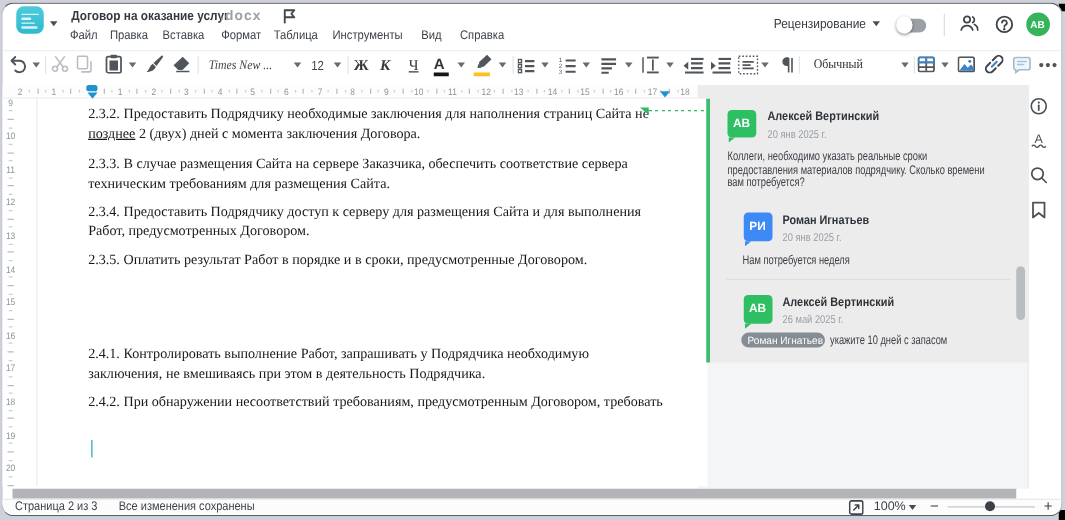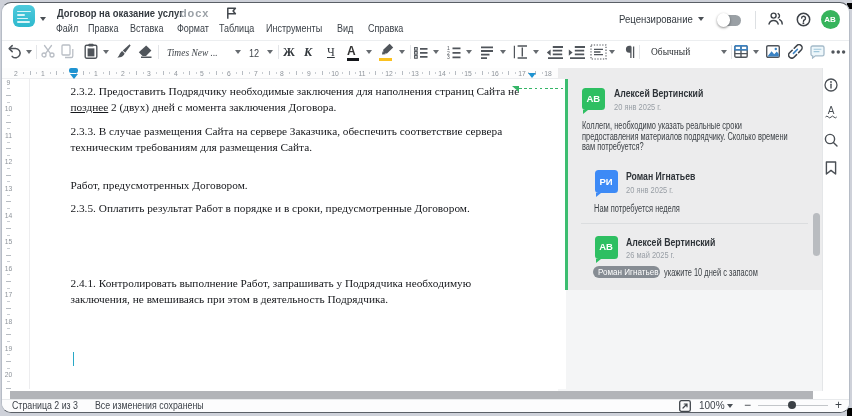--- a/index.html
+++ b/index.html
@@ -344,24 +344,26 @@
         <div class="vrq" style="top:275.2px"></div>
         <div class="vrq" style="top:288.6px"></div>
         <div class="vrt" style="top:308.5px"></div>
         <div class="vrq" style="top:301.8px"></div>
       </div>
       <div id="page">
         <div class="dl" style="top:5.1px">2.3.2. Предоставить Подрядчику необходимые заключения для наполнения страниц Сайта не</div>
         <div class="dl" style="top:21.0px"><u>позднее</u> 2 (двух) дней с момента заключения Договора.</div>
         <div class="dl" style="top:45.4px">2.3.3. В случае размещения Сайта на сервере Заказчика, обеспечить соответствие сервера</div>
         <div class="dl" style="top:60.7px">техническим требованиям для размещения Сайта.</div>
+        <div class="dl" style="top:83.9px">2.3.4. Предоставить Подрядчику доступ к серверу для размещения Сайта и для выполнения</div>
         <div class="dl" style="top:99.2px">Работ, предусмотренных Договором.</div>
         <div class="dl" style="top:122.4px">2.3.5. Оплатить результат Работ в порядке и в сроки, предусмотренные Договором.</div>
         <div class="dl" style="top:197.4px">2.4.1. Контролировать выполнение Работ, запрашивать у Подрядчика необходимую</div>
         <div class="dl" style="top:212.7px">заключения, не вмешиваясь при этом в деятельность Подрядчика.</div>
+        <div class="dl" style="top:235.9px">2.4.2. При обнаружении несоответствий требованиям, предусмотренным Договором, требовать</div>
       </div>
       <div id="cursor"></div>
       <div id="danchor"></div>
       <div id="dtri"></div>
       <div id="gline"></div>
       <div class="bub" style="left:582px;top:87.8px;width:22.6px;height:22.6px;background:#2ebf62">
         <span>АВ</span>
         <i style="border-top-color:#2ebf62"></i>
       </div>
       <div style="position:absolute;left:613.5px;top:88px;font-size:10px;font-weight:bold;color:#2e3338;white-space:pre;transform:scaleX(0.87);transform-origin:0 0;line-height:1.15;">Алексей Вертинский</div>

